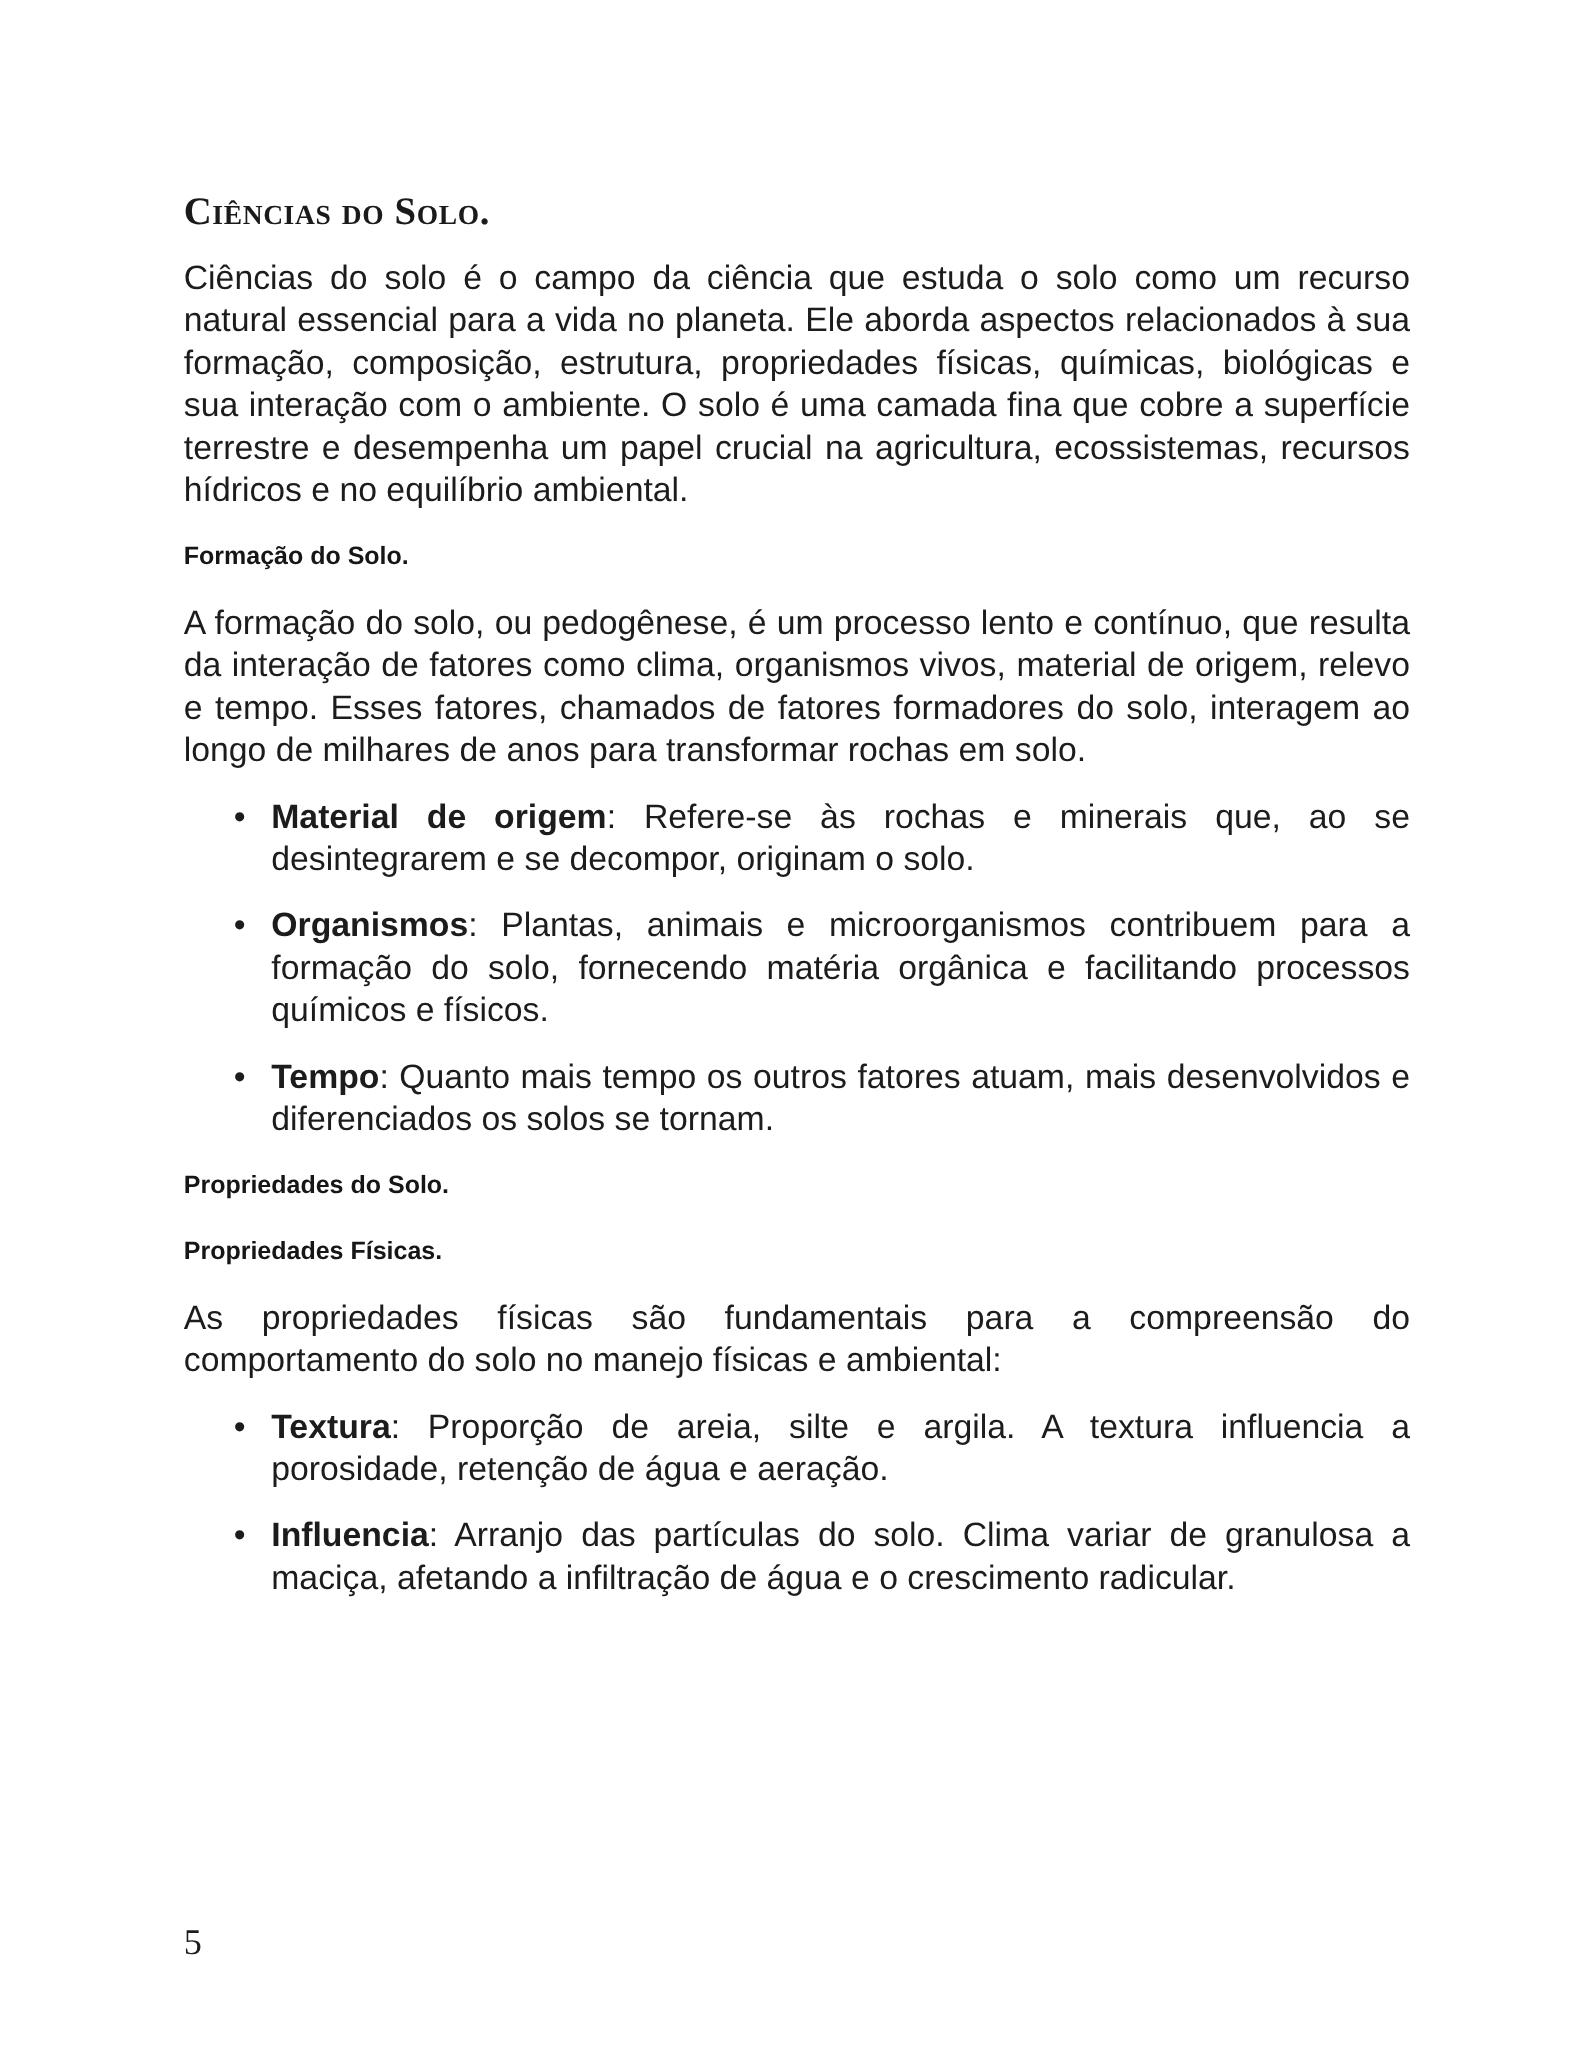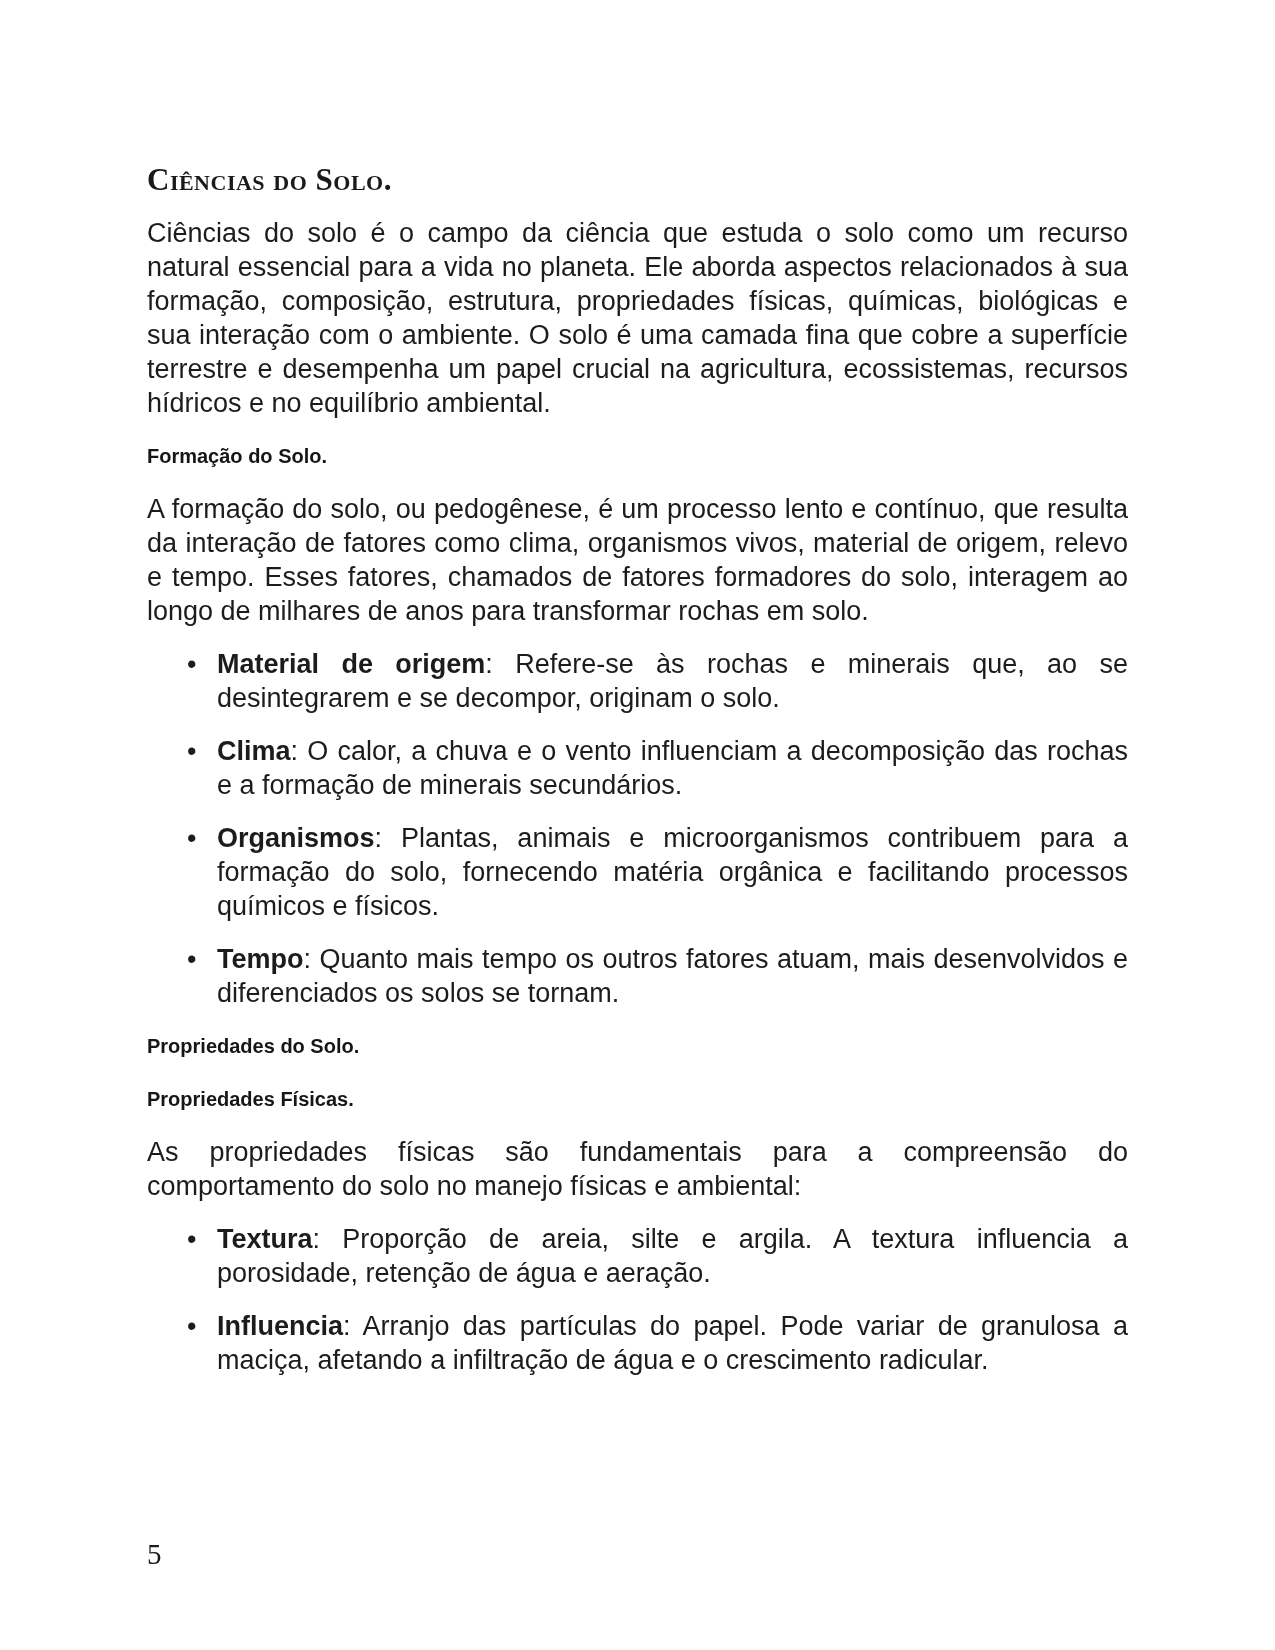--- a/index.html
+++ b/index.html
@@ -18,21 +18,21 @@
     color: #1c1c1c;
     overflow: hidden;
   }
   .doc-title {
     font-family: "Liberation Serif", "DejaVu Serif", serif;
     font-variant: small-caps;
     font-weight: 600;
     font-size: 31px;
     line-height: 40px;
     letter-spacing: 0.5px;
-    margin: 12px 0 16px 0;
+    margin: 1px 0 16px 0;
     color: #1a1a1a;
   }
   p.body-par {
     font-size: 27px;
     line-height: 34px;
     text-align: justify;
     margin: 0 0 19px 0;
   }
   h2.sub-heading {
     font-size: 20px;
@@ -87,40 +87,37 @@
 
   <h2 class="sub-heading">Formação do Solo.</h2>
 
   <p class="body-par">A formação do solo, ou pedogênese, é um processo lento e contínuo, que resulta da interação de fatores como clima, organismos vivos, material de origem, relevo e tempo. Esses fatores, chamados de fatores formadores do solo, interagem ao longo de milhares de anos para transformar rochas em solo.</p>
 
   <ul class="bullet-list">
     <li>
       <span class="term">Material de origem</span><span>: Refere-se às rochas e minerais que, ao se desintegrarem e se decompor, originam o solo.</span>
     </li>
     <li>
-      <span class="term">Clima</span><span>: O calor, a chuva e o vento influenciam a decomposição das rochas e a formação de minerais secundários.</span>
-    </li>
-    <li>
       <span class="term">Organismos</span><span>: Plantas, animais e microorganismos contribuem para a formação do solo, fornecendo matéria orgânica e facilitando processos químicos e físicos.</span>
     </li>
     <li>
       <span class="term">Tempo</span><span>: Quanto mais tempo os outros fatores atuam, mais desenvolvidos e diferenciados os solos se tornam.</span>
     </li>
   </ul>
 
   <h2 class="sub-heading">Propriedades do Solo.</h2>
 
   <h2 class="sub-heading">Propriedades Físicas.</h2>
 
   <p class="body-par">As propriedades físicas são fundamentais para a compreensão do comportamento do solo no manejo físicas e ambiental:</p>
 
   <ul class="bullet-list">
     <li>
       <span class="term">Textura</span><span>: Proporção de areia, silte e argila. A textura influencia a porosidade, retenção de água e aeração.</span>
     </li>
     <li>
-      <span class="term">Influencia</span><span>: Arranjo das partículas do papel. Pode variar de granulosa a maciça, afetando a infiltração de água e o crescimento radicular.</span>
+      <span class="term">Influencia</span><span>: Arranjo das partículas do solo. Clima variar de granulosa a maciça, afetando a infiltração de água e o crescimento radicular.</span>
     </li>
   </ul>
 
   <div class="page-number">5</div>
 
 </div>
 
 </body></html>

